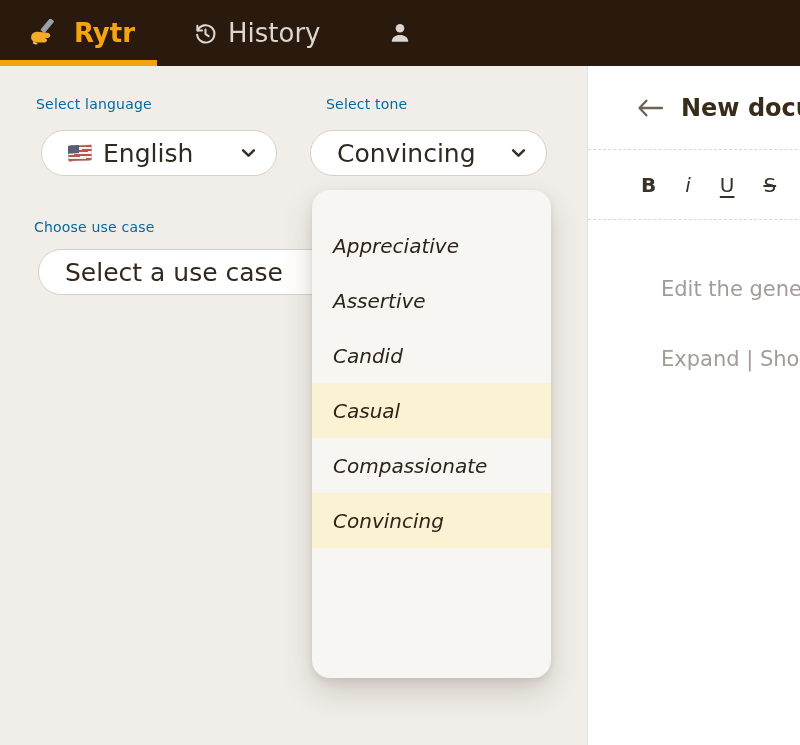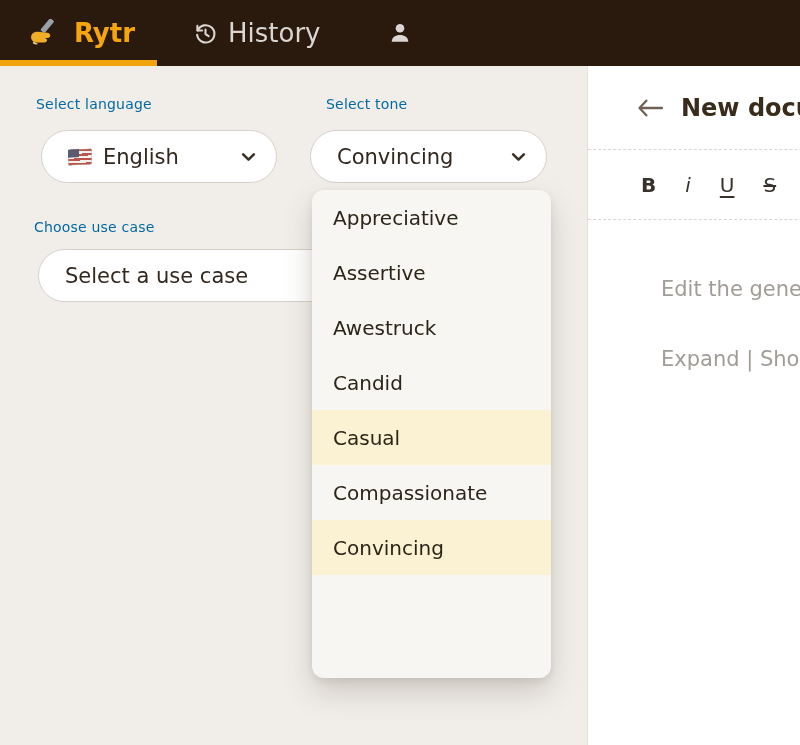--- a/index.html
+++ b/index.html
@@ -18,39 +18,39 @@
   .active-underline { position:absolute; left:0; bottom:0; width:157px; height:6px; background:#f0a30a; }
   .nav-icon { display:flex; align-items:center; }
 
   
   .left-panel { position:absolute; top:66px; left:0; width:587px; height:679px; background:#f1eeea; overflow:visible; }
   .field-label { position:absolute; font-size:14px; color:#0369a1; letter-spacing:.2px; }
   .label-language { left:36px; top:30px; }
   .label-tone { left:305px; top:30px;margin-left:21px; }
   .label-usecase { left:34px; top:153px; }
 
-  .pill { position:absolute; height:53px; background:#ffffff; border:1.5px solid #d7d0c8;
+  .pill { position:absolute; height:46px; background:#ffffff; border:1.5px solid #d7d0c8;
           border-radius:27px; display:flex; align-items:center; padding:0 20px 0 26px;
-          font-size:21px; color:#32281e; cursor:pointer; }
+          font-size:25px; color:#32281e; cursor:pointer; }
   .pill-language { left:41px; top:64px; width:236px; }
   .pill-tone { left:310px; top:64px; width:237px; }
   .pill-usecase { left:38px; top:183px; width:300px;align-items:center; }
   .pill .chevron { margin-left:auto; display:flex; align-items:center; }
 
   
   .flag { position:relative; width:24px; height:16px; margin-right:11px; border-radius:2px;
           background:repeating-linear-gradient(180deg,#b8564e 0 2.3px,#f3efe9 2.3px 4.6px);
           box-shadow:0 0 0 .5px #c9c2ba inset; transform:skewY(-3deg); }
   .flag::after { content:''; position:absolute; top:0; left:0; width:11px; height:8px; background:#5a5c72; }
 
   
   .tone-menu { position:absolute; left:312px; top:124px; width:239px; height:488px;
-               background:#f8f6f2; border-radius:12px; overflow:hidden; z-index:10;
+               background:#f8f6f2; border-radius:18px; overflow:hidden; z-index:10;
                box-shadow:0 14px 30px rgba(70,55,30,.20), 0 3px 8px rgba(0,0,0,.08);
-               padding-top:0; }
+               padding-top:28px;font-style:italic; }
   .tone-item { height:55px; display:flex; align-items:center; padding-left:21px;
                font-size:20px; color:#2d2519; cursor:pointer; }
   .tone-item.highlight { background:#fbf1d3; }
 
   
   .right-panel { position:absolute; top:66px; left:587px; width:213px; height:679px;
                  background:#ffffff; border-left:1.5px solid #e5e1da; overflow:hidden; }
   .editor-header { position:absolute; top:0; left:0; width:300px; height:84px;
                    display:flex; align-items:center; padding-left:50px; gap:18px;
                    border-bottom:1px dashed #dcd6ce; background:#fff; }
@@ -136,21 +136,20 @@
     </div>
 
     <div class="field-label label-usecase">Choose use case</div>
     <div class="pill pill-usecase">
       <span>Select a use case</span>
     </div>
 
     <div class="tone-menu" id="tone-menu">
         <div class="tone-item">Appreciative</div>
         <div class="tone-item">Assertive</div>
-        <div class="tone-item">Awestruck</div>
         <div class="tone-item">Candid</div>
         <div class="tone-item highlight">Casual</div>
         <div class="tone-item">Compassionate</div>
         <div class="tone-item highlight">Convincing</div>
       </div>
   </section>
 
   <section class="right-panel">
     <div class="editor-header">
       <span class="back-arrow">

